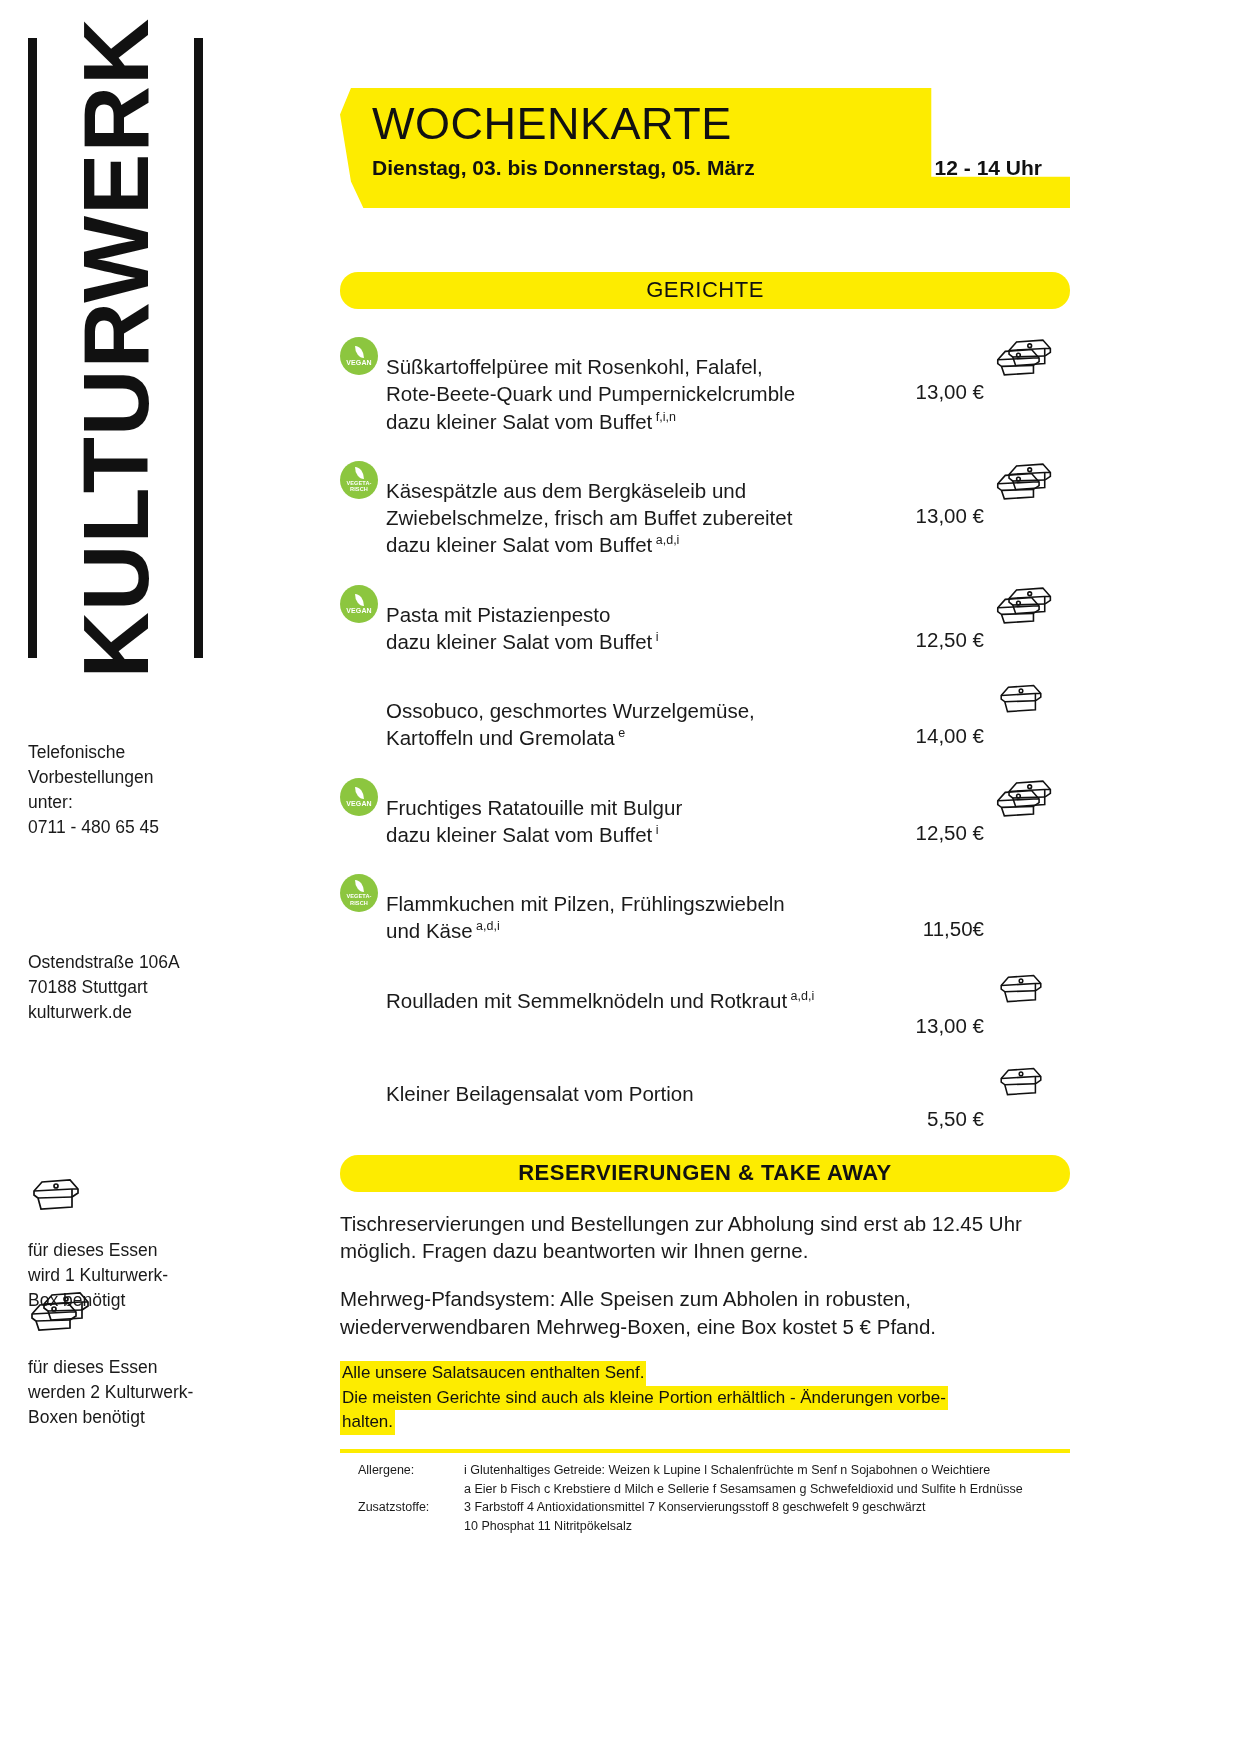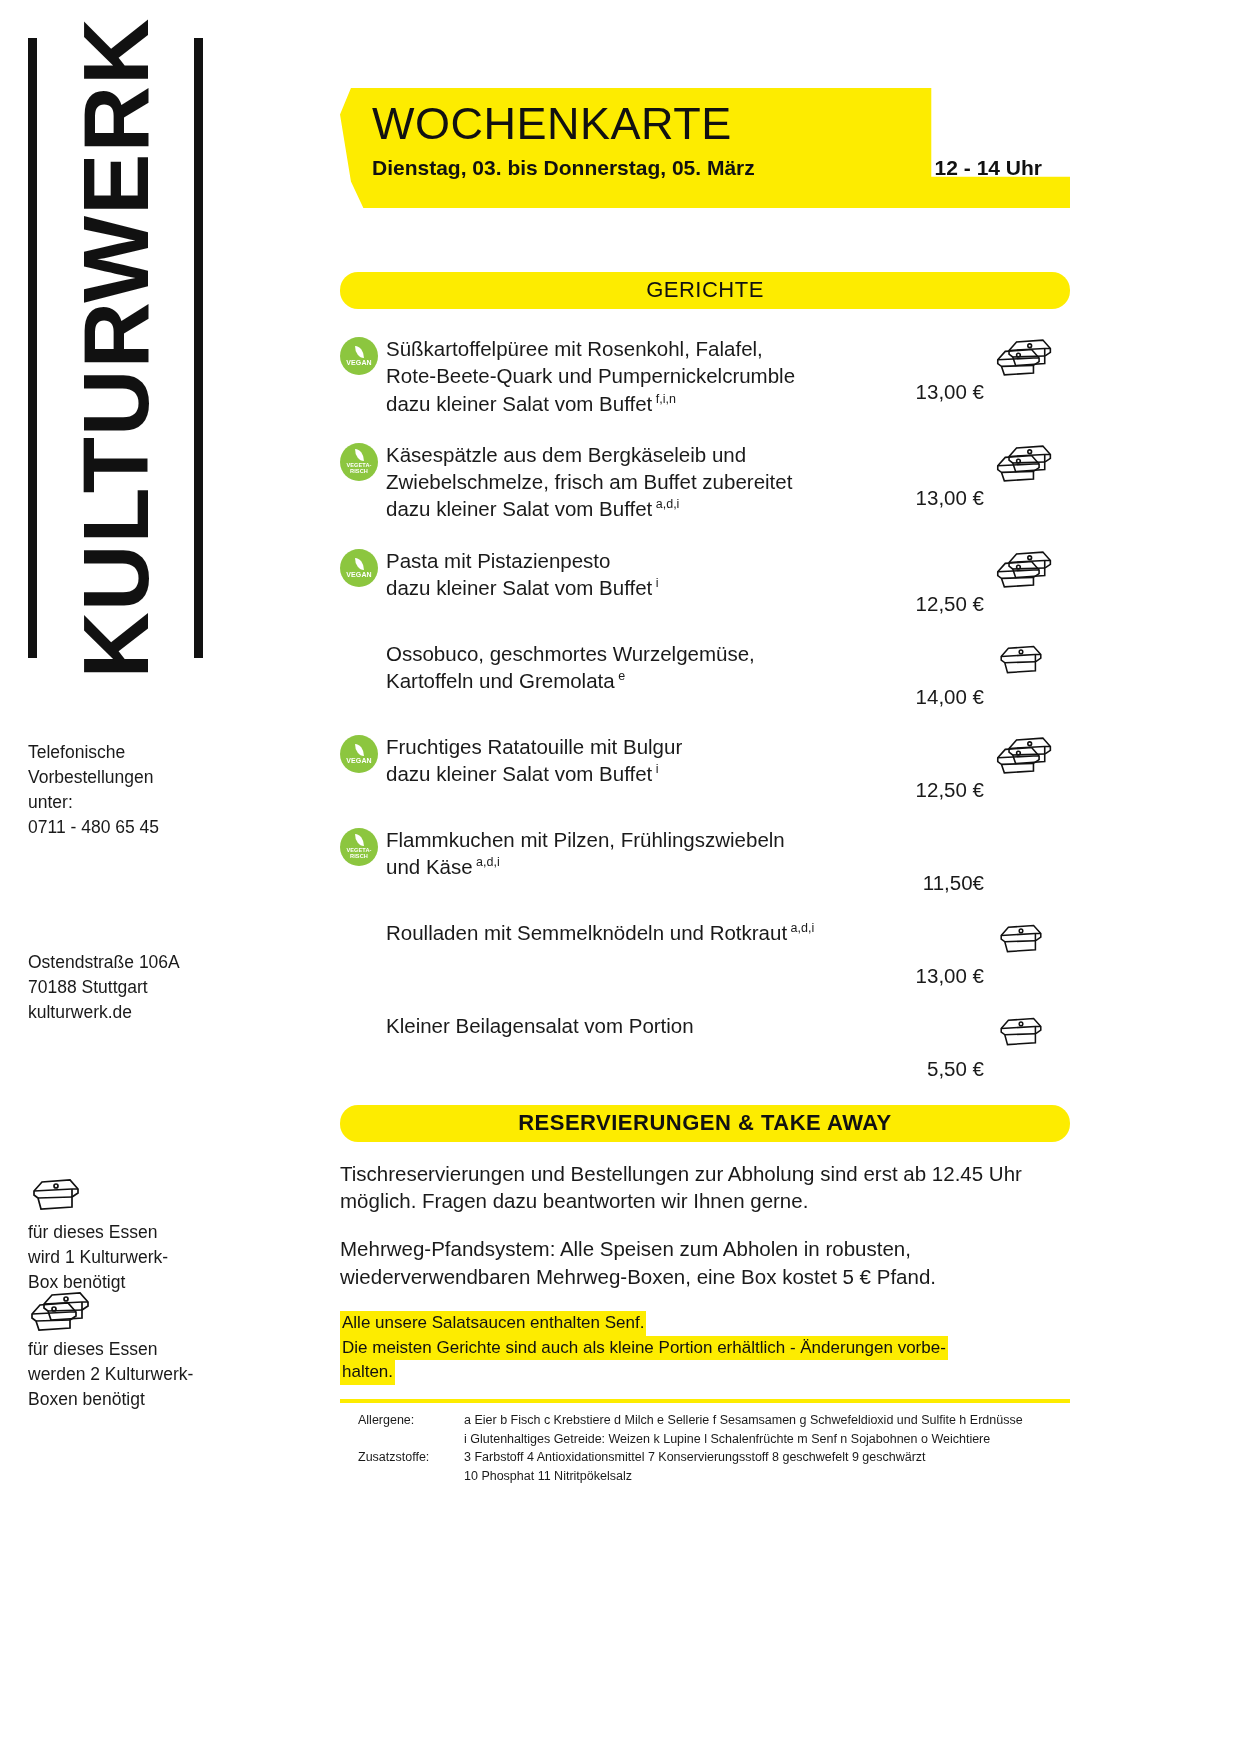--- a/index.html
+++ b/index.html
@@ -71,21 +71,21 @@
   
   .boxlegend {
     position: absolute;
     left: 28px;
   }
   .boxlegend.one { top: 1175px; }
   .boxlegend.two { top: 1290px; }
   .boxlegend .caption {
     font-size: 17.5px;
     line-height: 1.42;
-    margin-top: 1px;
+    margin-top: 19px;
   }
 
   
   .main {
     position: absolute;
     left: 340px;
     top: 0;
     width: 730px;
   }
 
@@ -157,20 +157,21 @@
     min-height: 52px;
   }
   .dish-badge {
     width: 46px;
     flex: 0 0 46px;
     padding-top: 2px;
   }
   .dish-body {
     flex: 1 1 auto;
     padding-right: 8px;
+    margin-top: 18px;
   }
   .dish-line {
     font-size: 20.5px;
     line-height: 1.33;
     color: #1a1a1a;
   }
   .dish-line sup {
     font-size: 12.5px;
     vertical-align: super;
     line-height: 0;
@@ -512,22 +513,22 @@
     <div class="note-line">Die meisten Gerichte sind auch als kleine Portion erhältlich - Änderungen vorbe-</div>
     <div class="note-line">halten.</div>
   </div>
 
   <div class="legend-divider"></div>
 
   <div class="legend">
     <div class="legend-row">
       <div class="legend-label">Allergene:</div>
       <div class="legend-val">
+        <div>i Glutenhaltiges Getreide: Weizen   k Lupine   l Schalenfrüchte   m Senf   n Sojabohnen   o Weichtiere</div>
         <div>a Eier   b Fisch   c Krebstiere   d Milch   e Sellerie   f Sesamsamen   g Schwefeldioxid und Sulfite   h Erdnüsse</div>
-        <div>i Glutenhaltiges Getreide: Weizen   k Lupine   l Schalenfrüchte   m Senf   n Sojabohnen   o Weichtiere</div>
       </div>
     </div>
     <div class="legend-row">
       <div class="legend-label">Zusatzstoffe:</div>
       <div class="legend-val">
         <div>3 Farbstoff   4 Antioxidationsmittel   7 Konservierungsstoff   8 geschwefelt   9 geschwärzt</div>
         <div>10 Phosphat   11 Nitritpökelsalz</div>
       </div>
     </div>
   </div>

